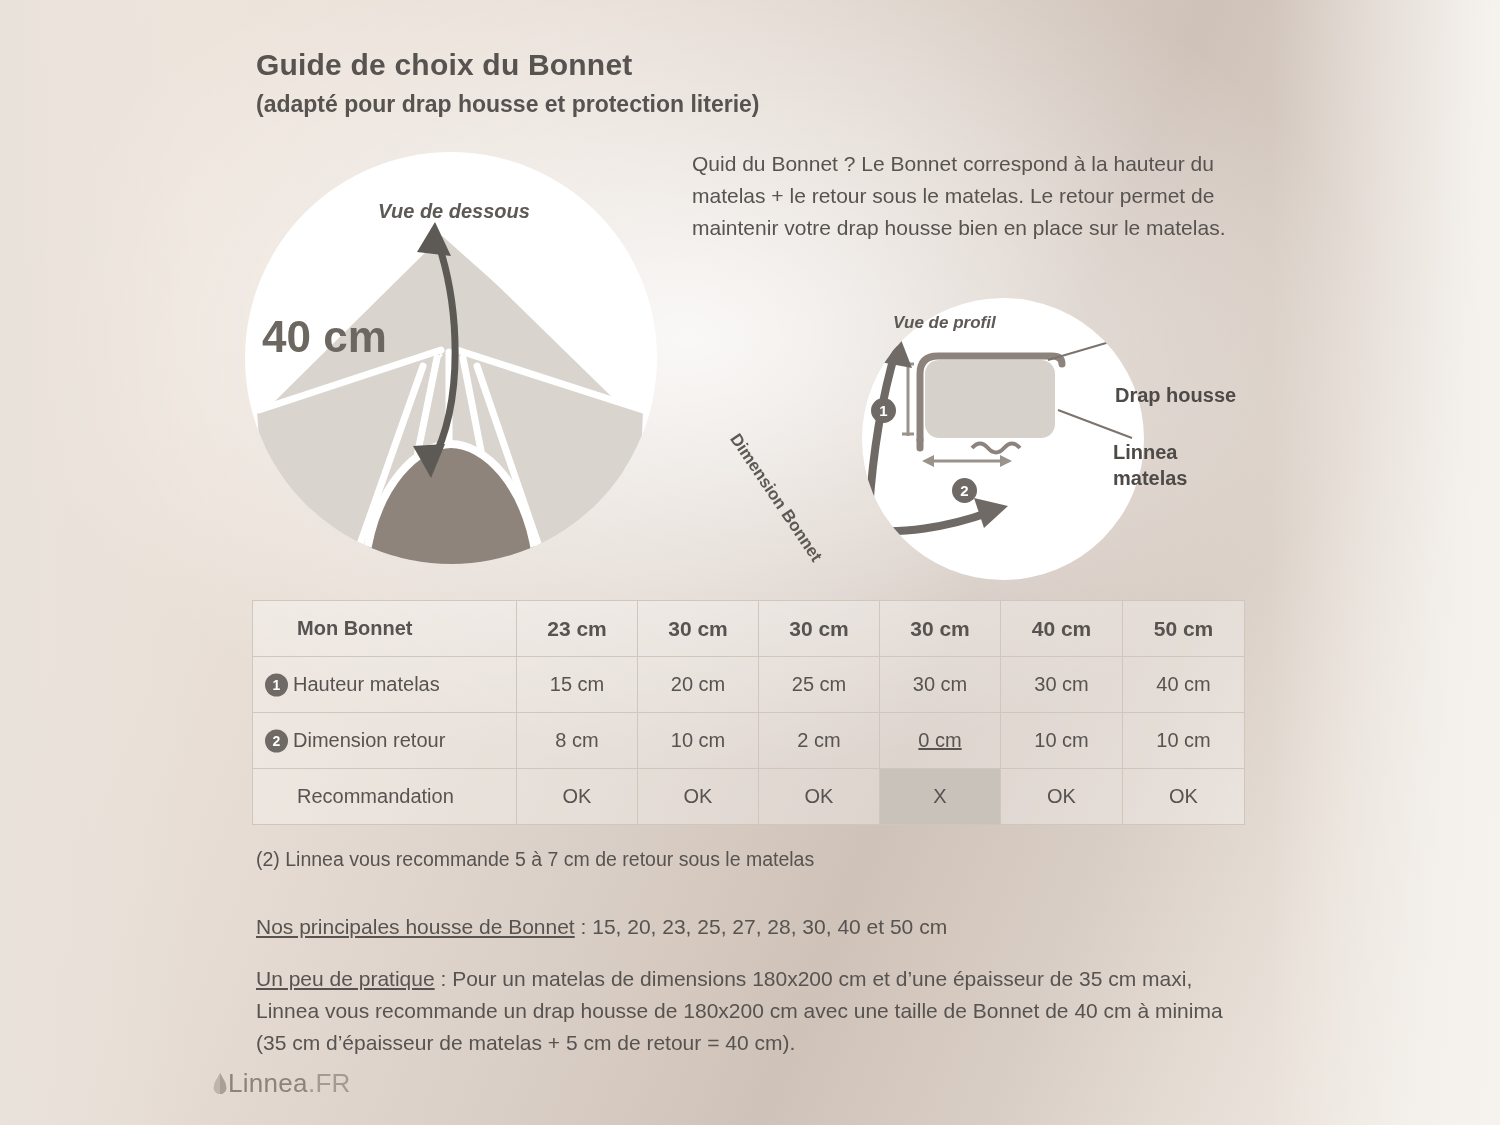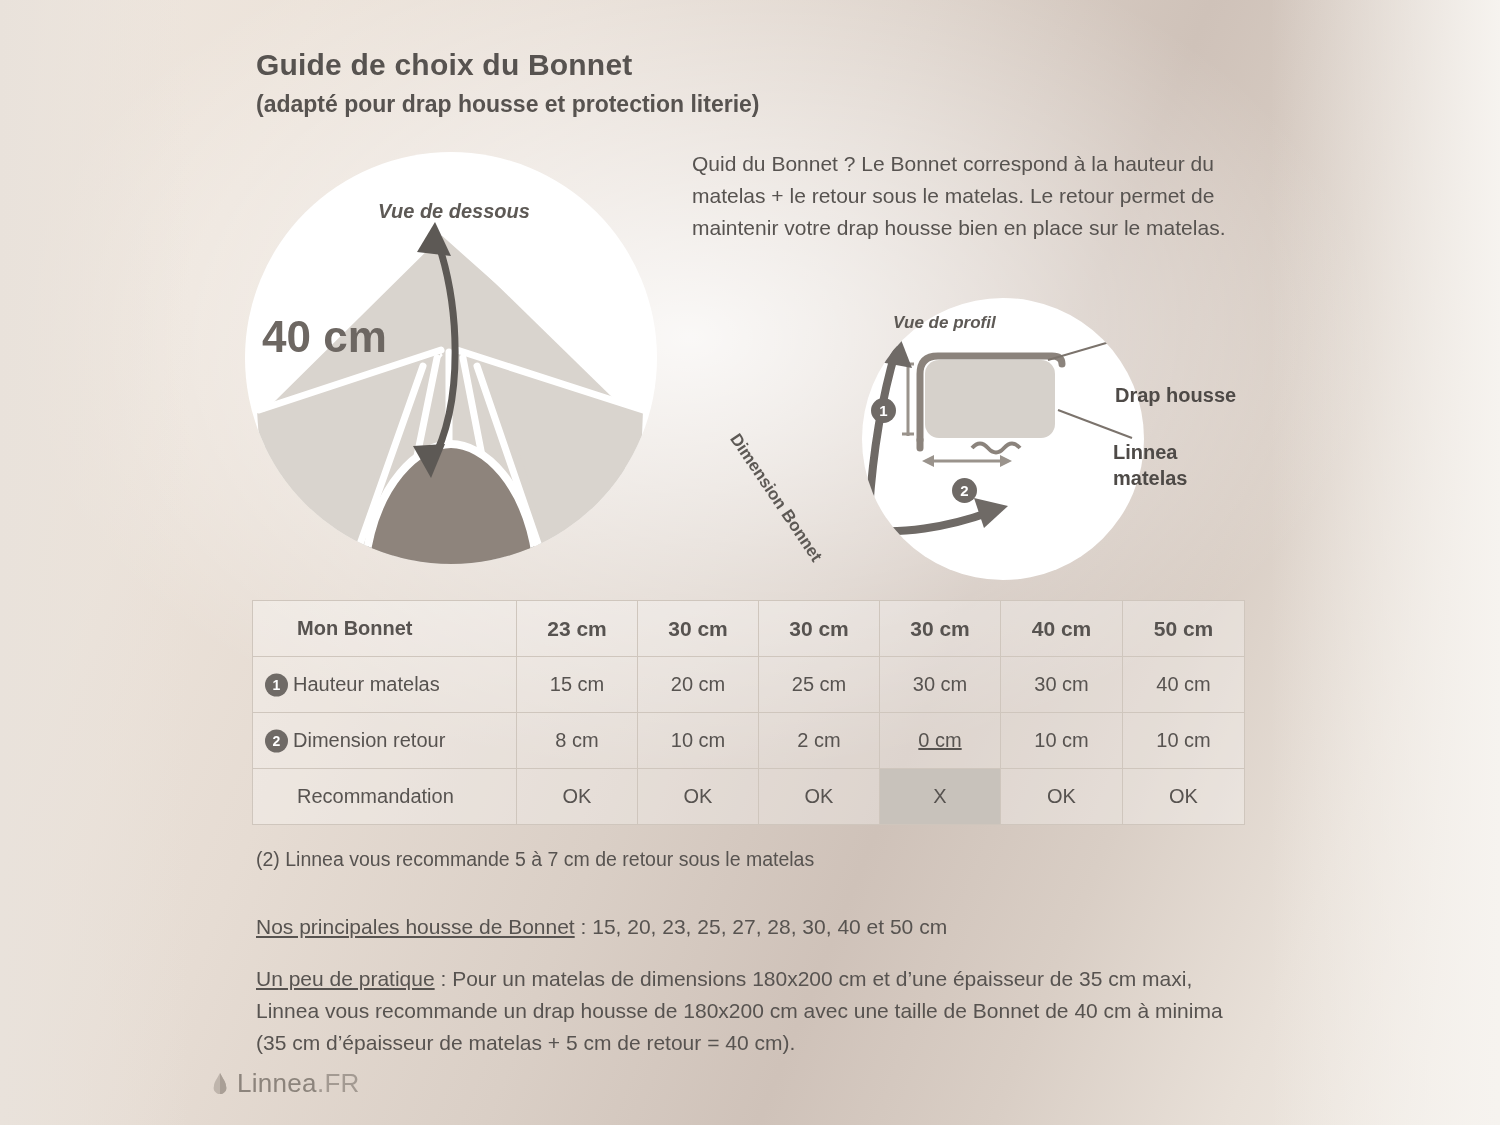--- a/index.html
+++ b/index.html
@@ -200,21 +200,20 @@
     color: #575350;
     line-height: 1.52;
   }
   #practice .u { text-decoration: underline; }
 
   
   #logo {
     left: 212px; top: 1068px;
     display: flex;
     align-items: center;
-    gap: 9px;
   }
   #logo-mark {
     width: 16px; height: 22px;
     color: #b8aea5;
   }
   #logo-text {
     font-size: 26px;
     color: #8c847c;
     letter-spacing: 0.3px;
   }

